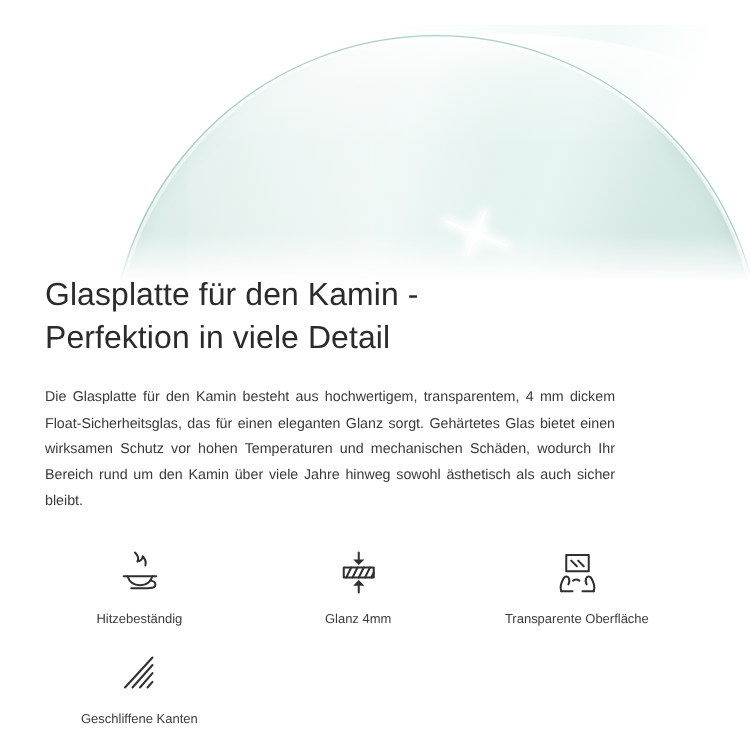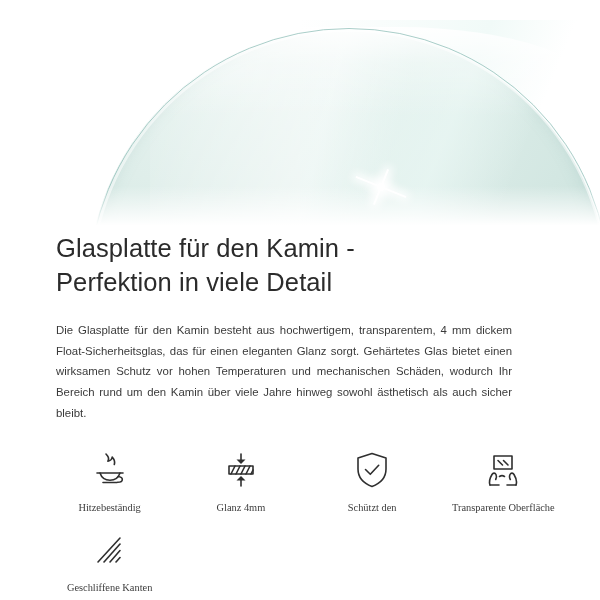--- a/index.html
+++ b/index.html
@@ -152,23 +152,22 @@
     width: 600px;
     height: 46px;
     background: linear-gradient(180deg, rgba(255,255,255,0) 0%, #ffffff 86%);
     pointer-events: none;
   }
 
   
   .content {
     position: absolute;
     left: 0;
-    top: 232px;
+    top: 220px;
     width: 573px;
-    margin-left: 20px;
   }
   .headline {
     margin: 0;
     padding: 0 36px;
     font-size: 25.5px;
     line-height: 1.33;
     font-weight: 400;
     color: #2b2b2b;
     letter-spacing: 0.1px;
   }
@@ -181,23 +180,22 @@
     line-height: 1.82;
     color: #3a3a3a;
     text-align: justify;
   }
 
   
   .features {
     margin-top: 24px;
     padding: 0 24px;
     display: grid;
-    grid-template-columns: repeat(4, 1fr);
+    grid-template-columns: repeat(3, 1fr);
     grid-row-gap: 14px;
-    font-family: Liberation Serif, serif;
   }
   .feature {
     display: flex;
     flex-direction: column;
     align-items: center;
     justify-content: flex-start;
   }
   .feature-icon {
     width: 46px;
     height: 44px;
@@ -266,29 +264,20 @@
             <path d="M16.5 8.5 21 13l4.5-4.5" fill="#2f2f2f" stroke="none"></path>
             <rect x="9" y="15" width="24" height="8"></rect>
             <path d="M11 23l4-8M16 23l4-8M21 23l4-8M26 23l4-8M31 23l2-4"></path>
             <path d="M21 28v7"></path>
             <path d="M16.5 29.5 21 25l4.5 4.5" fill="#2f2f2f" stroke="none"></path>
           </svg>
         </span>
         <span class="feature-label">Glanz 4mm</span>
       </div>
 
-      <div class="feature">
-        <span class="feature-icon">
-          <svg width="36" height="40" viewBox="0 0 36 40" fill="none" stroke="#2f2f2f" stroke-width="1.6" stroke-linecap="round" stroke-linejoin="round">
-            <path d="M18 3.5 32 8v11c0 9-6 14.5-14 17.5C10 33.5 4 28 4 19V8L18 3.5z"></path>
-            <path d="M11.5 19.5l4.8 4.8 8.4-9"></path>
-          </svg>
-        </span>
-        <span class="feature-label">Schützt den</span>
-      </div>
 
 
       <div class="feature">
         <span class="feature-icon">
           <svg width="44" height="36" viewBox="0 0 44 36" fill="none" stroke="#2f2f2f" stroke-width="1.6" stroke-linecap="round" stroke-linejoin="round">
             <rect x="13" y="4" width="18" height="13"></rect>
             <path d="M17 8.5l4.5 4.5M22.5 8.5L27 13"></path>
             <path d="M9 33c-1.5-4 .5-8 2-10.5 1-1.7 3-2 4 0 .8 1.7.5 3.5-.3 5"></path>
             <path d="M35 33c1.5-4-.5-8-2-10.5-1-1.7-3-2-4 0-.8 1.7-.5 3.5.3 5"></path>
             <path d="M9 33h9M26 33h9"></path>

